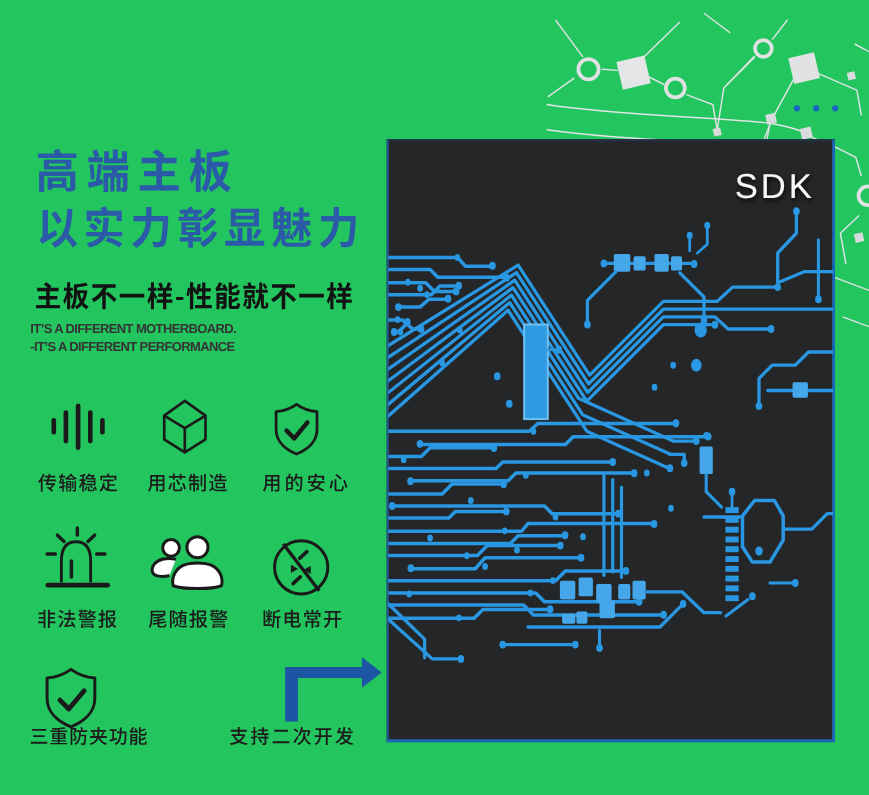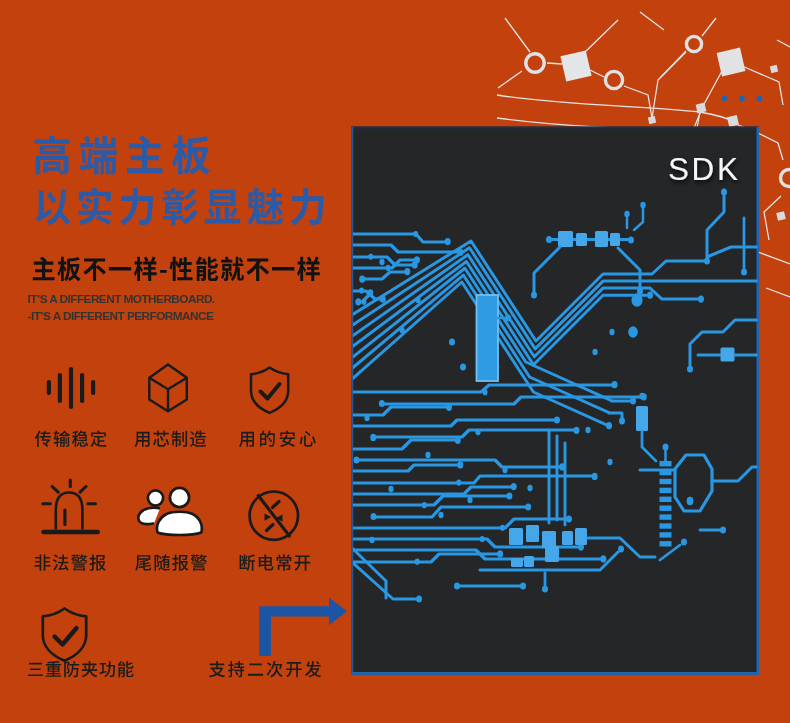--- a/index.html
+++ b/index.html
@@ -1,14 +1,14 @@
 <!DOCTYPE html>
 <html><head><meta charset="utf-8"><style>
 html,body{margin:0;padding:0;background:#ffffff;}
-#page{position:relative;width:790px;height:723px;overflow:hidden;background:#c2410c;}
+#page{position:relative;width:790px;height:723px;overflow:hidden;background:#22c55e;}
 </style></head>
 <body>
 <div id="page"><svg width="790" height="723" viewBox="0 0 790 723">
       <g stroke="#e2e4e6" stroke-width="1.3" fill="none">
         <path d="M505,18 L530,52"></path>
         <path d="M522,71 L498,88"></path>
         <path d="M547,63 L562,64"></path>
         <path d="M590,70 L604,77"></path>
         <path d="M624,86 L648,95 L652,118"></path>
         <path d="M652,118 L658,80 L686,51"></path>

